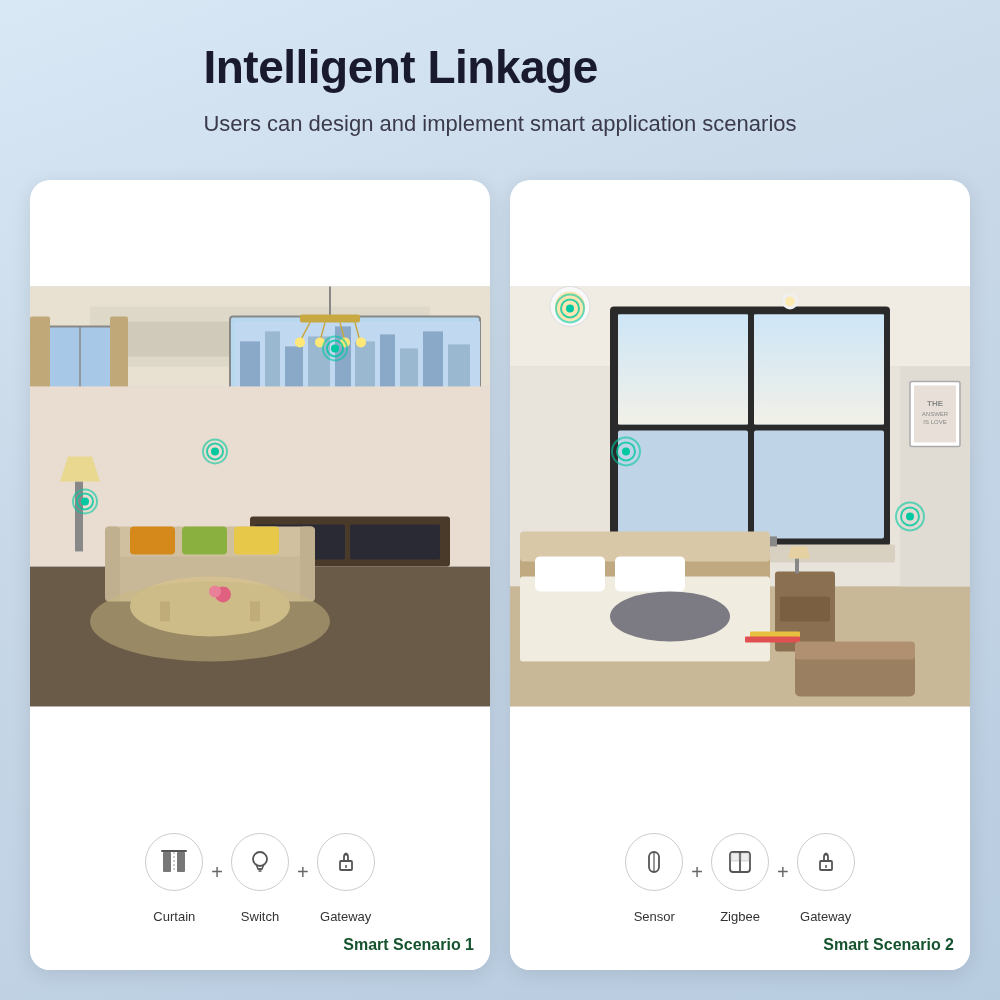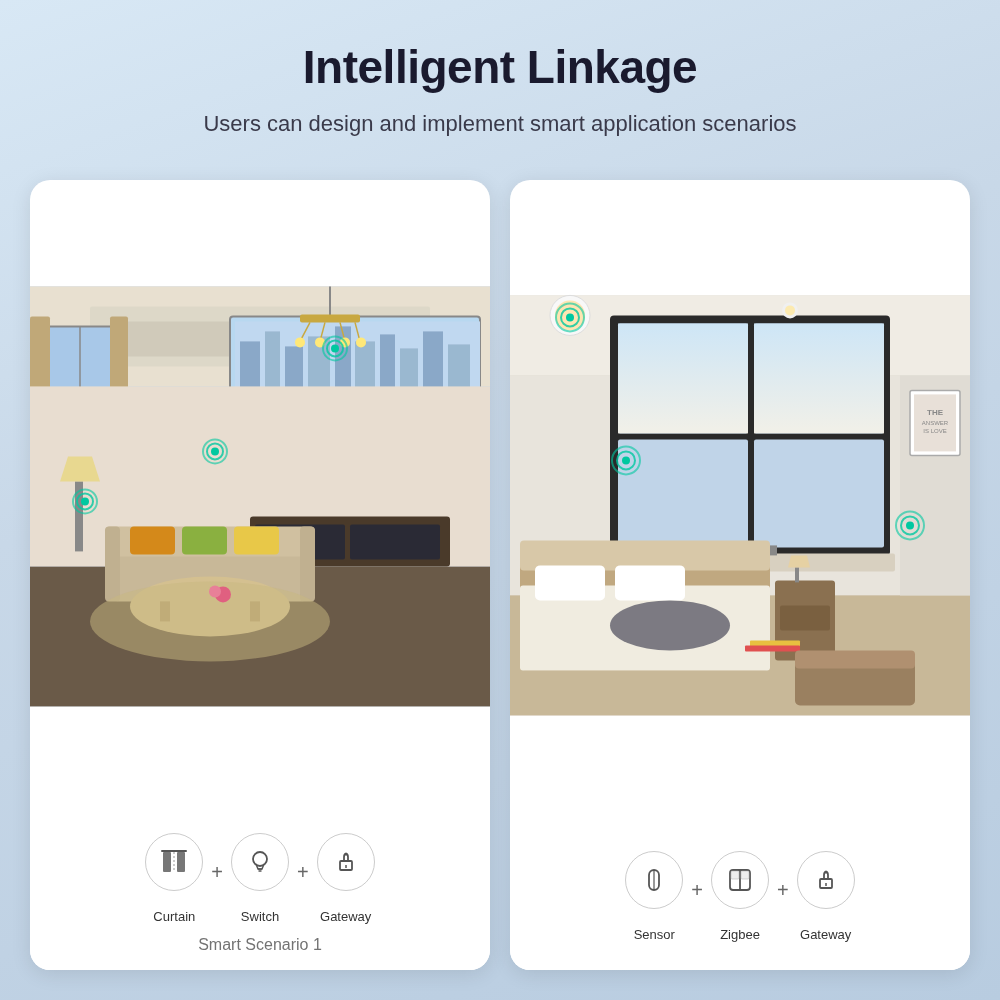--- a/index.html
+++ b/index.html
@@ -10,21 +10,20 @@
       background: linear-gradient(160deg, #d8e8f5 0%, #c8d8e8 40%, #b8cce0 100%);
       font-family: 'Arial', sans-serif;
       display: flex;
       flex-direction: column;
       align-items: center;
       padding: 40px 30px 30px;
       overflow: hidden;
     }
 
     .header {
-      text-align: center;
       margin-bottom: 39px;
     }
 
     .main-title {
       font-size: 46px;
       font-weight: 900;
       color: #1a1a2e;
       margin-bottom: 12px;
       letter-spacing: -0.5px;
     }
@@ -109,24 +108,24 @@
     }
 
     .plus-sign {
       font-size: 20px;
       color: #666;
       margin-top: -12px;
       font-weight: 300;
     }
 
     .scenario-title {
-      text-align: center;
+      text-align: right;
       font-size: 16px;
-      font-weight: 400;
-      color: #737373;
+      font-weight: 700;
+      color: #14532d;
     }
   </style>
 </head>
 <body>
 
 <div class="header">
   <h1 class="main-title">Intelligent Linkage</h1>
   <p class="subtitle">
     <span>Users can design and implement smart application scenarios</span><br>
   </p>
@@ -378,16 +377,17 @@
             <svg viewBox="0 0 30 30" fill="none" xmlns="http://www.w3.org/2000/svg">
               <rect x="9" y="14" width="12" height="9" fill="none" stroke="#555" stroke-width="1.8" rx="1"></rect>
               <path d="M13 14 L13 10 Q13 7 15 7 Q17 7 17 10 L17 14" stroke="#555" stroke-width="1.8" fill="none"></path>
               <circle cx="15" cy="7" r="1.5" fill="#555"></circle>
               <line x1="15" y1="18" x2="15" y2="21" stroke="#555" stroke-width="1.5"></line>
             </svg>
           </div>
           <span class="device-label">Gateway</span>
         </div>
       </div>
+      <div class="scenario-title">Smart Scenario 2</div>
     </div>
   </div>
 
 </div>
 
 </body></html>

